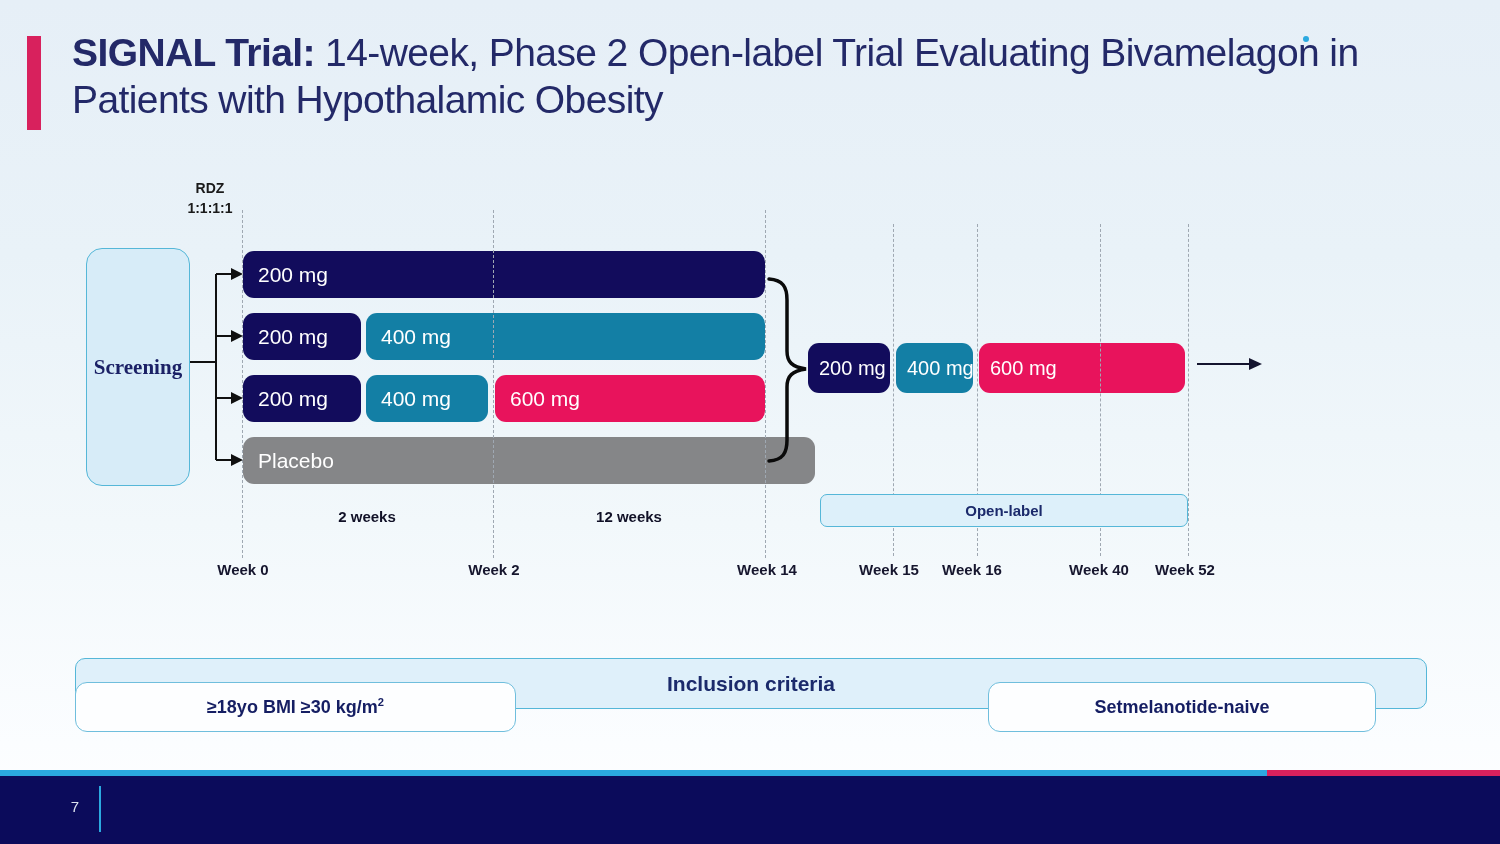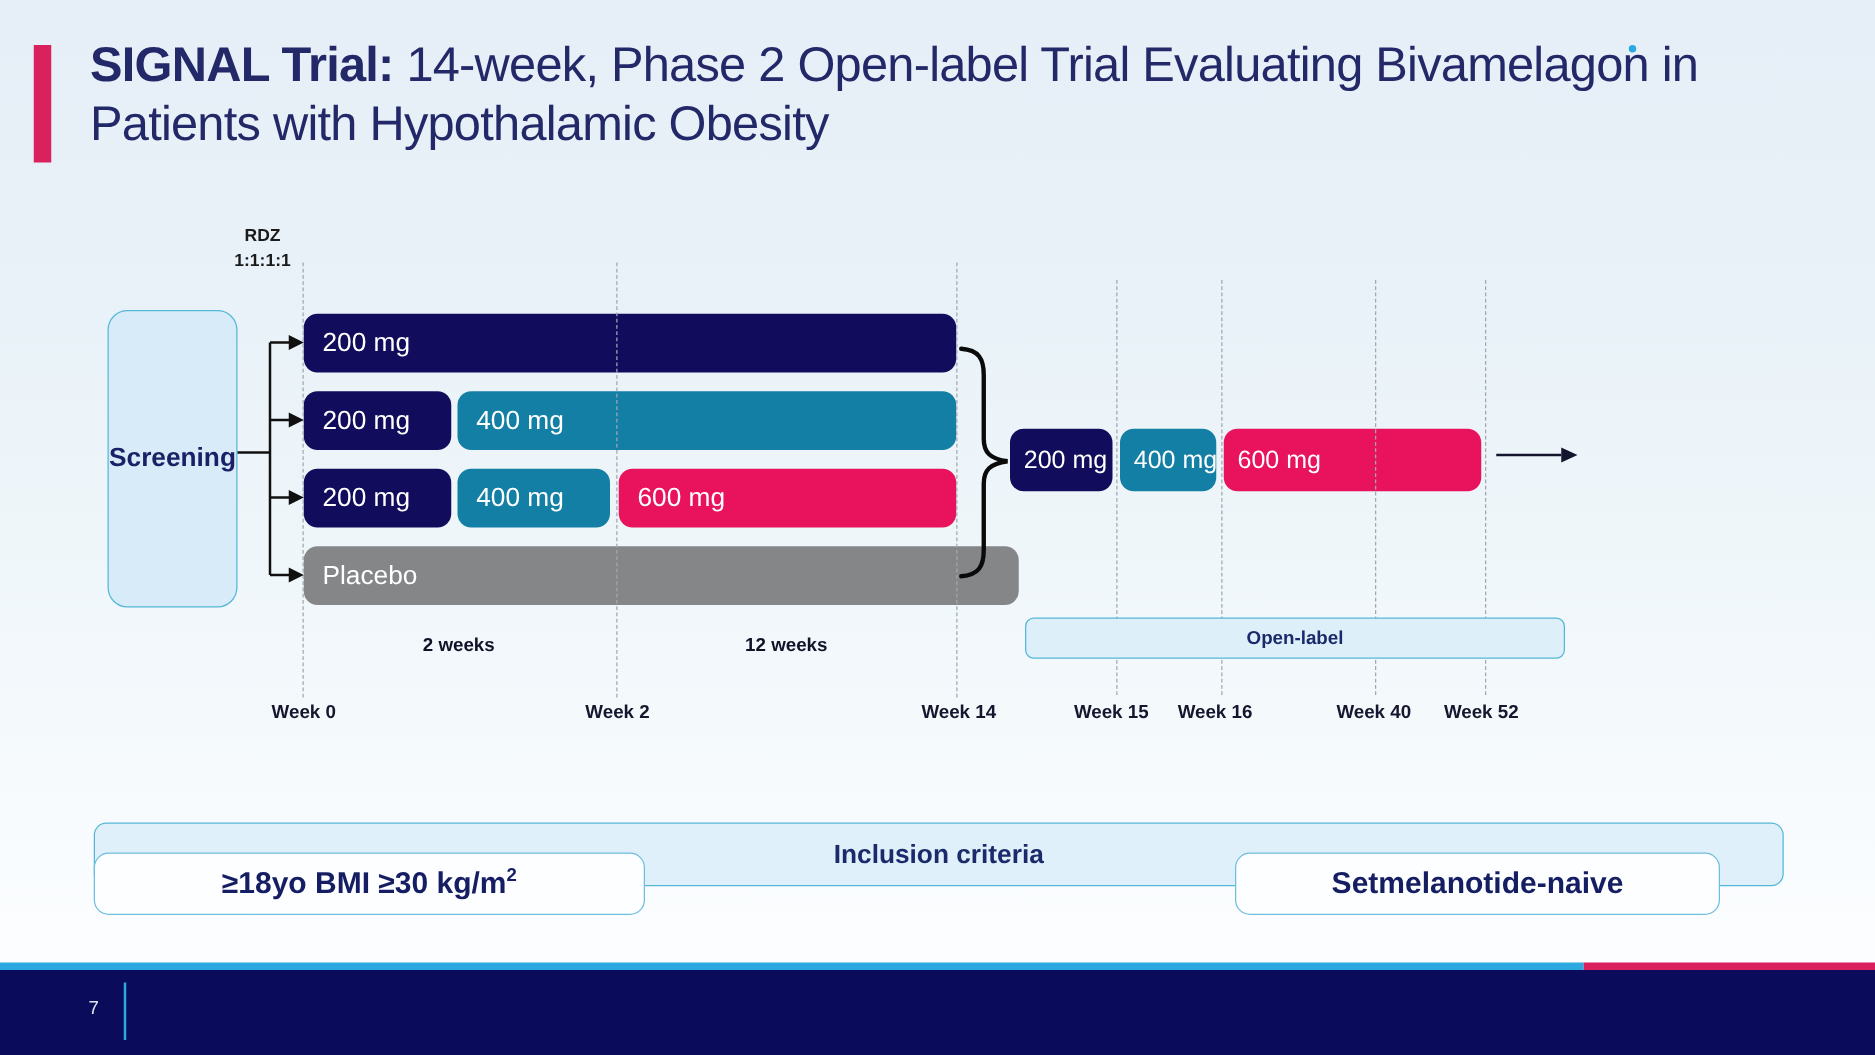--- a/index.html
+++ b/index.html
@@ -9,38 +9,38 @@
   .accent-bar{position:absolute;left:27px;top:36px;width:14px;height:94px;}
   .title{position:absolute;left:72px;top:30px;width:1385px;margin:0;
          font-size:39px;font-weight:400;line-height:1.2;letter-spacing:-0.6px;color:#232968;}
   .title .lead{font-weight:700;}
   
   .vline{position:absolute;width:0;border-left:1px dashed #9fa8b2;z-index:5;}
   .rdz{position:absolute;left:150px;top:179px;width:120px;text-align:center;
        font-size:14px;font-weight:600;color:#1a1a1a;line-height:1.4;z-index:3;}
   .panel{position:absolute;box-sizing:border-box;background:#dcEFF9;border:1.5px solid #55b7d8;
          display:flex;align-items:center;justify-content:center;z-index:4;}
-  .screening-box{left:86px;top:248px;width:104px;height:238px;border-radius:16px;background:#d7ecf8;}
+  .screening-box{left:86px;top:248px;width:104px;height:238px;border-radius:16px;background:#d7ecf8;font-family:Liberation Serif, serif;}
   .screening-box span{font-size:21px;font-weight:700;color:#1b2166;}
   .bar{position:absolute;height:47px;border-radius:11px;display:flex;align-items:center;z-index:3;}
   .bar .bar-label{color:#ffffff;font-size:21px;padding-left:15px;white-space:nowrap;}
   .bar.ol{height:50px;top:343px;}
   .bar.ol .bar-label{font-size:20px;padding-left:11px;}
   .overlay{position:absolute;left:0;top:0;z-index:6;pointer-events:none;}
   .duration{position:absolute;top:508px;transform:translateX(-50%);font-size:15px;font-weight:700;color:#111127;z-index:3;}
   .wk{position:absolute;top:561px;transform:translateX(-50%);font-size:15px;font-weight:700;color:#16162e;white-space:nowrap;z-index:3;}
-  .openlabel-box{left:820px;top:494px;width:432px;height:33px;border-radius:7px;background:#ddf0fa;z-index:6;}
+  .openlabel-box{left:820px;top:494px;width:368px;height:33px;border-radius:7px;background:#ddf0fa;z-index:6;}
   .openlabel-box span{font-size:15px;font-weight:700;color:#1b2a6b;}
   .lte-box{left:1275px;top:332px;width:140px;height:76px;border-radius:12px;background:#e3f1fa;text-align:center;}
   .lte-box div{font-size:13px;font-weight:700;color:#1b2a6b;line-height:1.5;}
   
   .inclusion-box{left:75px;top:610px;width:1352px;height:51px;border-radius:10px;background:#dff0fa;margin-top:48px;}
   .inclusion-box span{font-size:21px;font-weight:700;color:#1b2a6b;}
   .criteria-box{top:682px;height:50px;border-radius:12px;background:#fdfeff;border-color:#6fbedd;}
-  .criteria-box .ctext{font-size:24px;font-weight:700;color:#151e63;white-space:nowrap;}
+  .criteria-box .ctext{font-size:18px;font-weight:700;color:#151e63;white-space:nowrap;}
   .criteria-box sup{font-size:62%;vertical-align:super;}
   .criteria-box .gap{display:inline-block;width:9px;}
   .criteria-box .ul{text-decoration:underline;text-underline-offset:3px;text-decoration-thickness:2px;}
   
   .strip{position:absolute;top:770px;height:6px;}
   .footer{position:absolute;left:0;top:776px;width:1500px;height:68px;}
   .page-num{position:absolute;left:60px;top:22px;width:30px;text-align:center;font-size:15px;color:#dde3f0;}
   .page-sep{position:absolute;left:99px;top:10px;height:46px;width:0;border-left:2px solid #2ba9e0;}
   .logo{position:absolute;left:1298px;top:8px;width:180px;text-align:right;}
   .logo .brand{font-size:37px;font-weight:400;letter-spacing:1.5px;color:#fafbff;line-height:1;}

